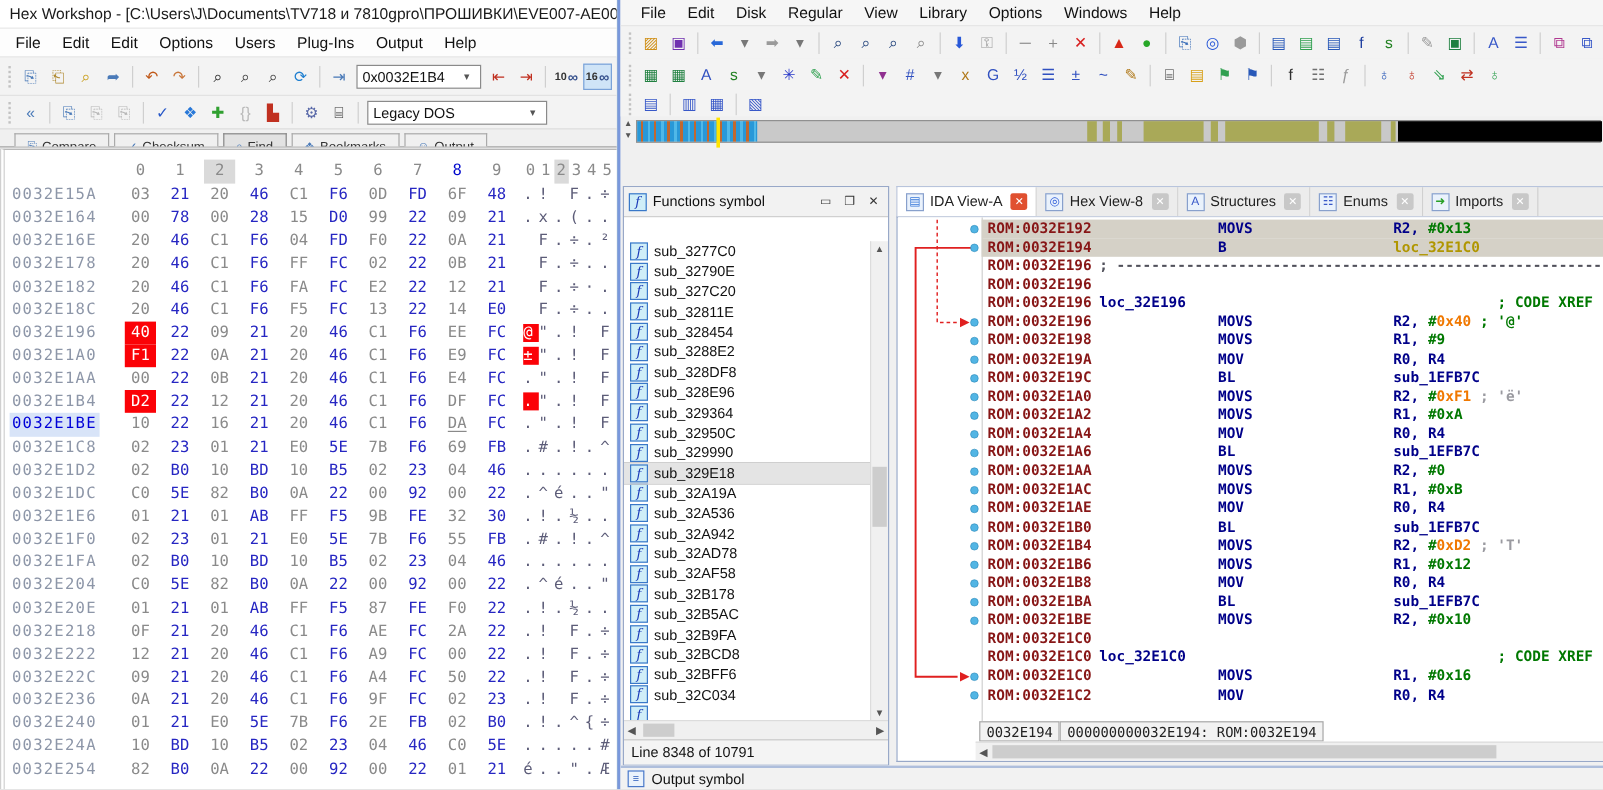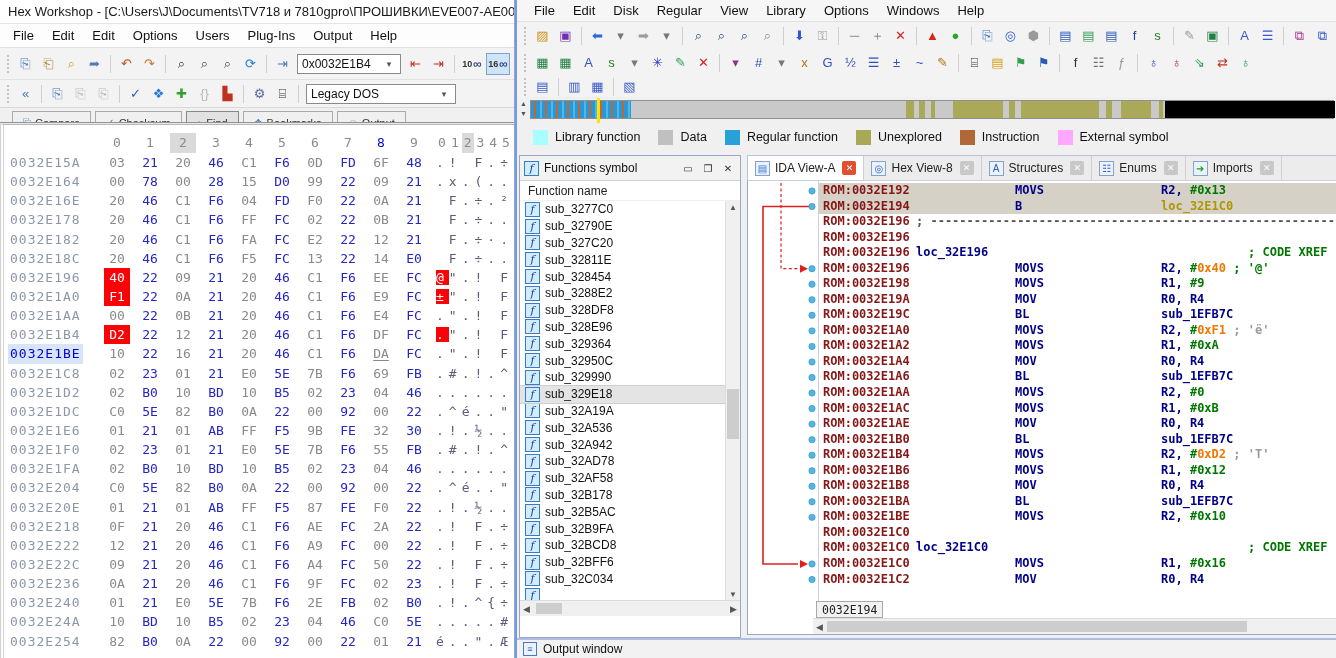--- a/index.html
+++ b/index.html
@@ -395,45 +395,30 @@
           <div class="bseg bpatch" style="left: 478px; width: 6px;"></div>
           <div class="bseg bpatch" style="left: 490px; width: 78px;"></div>
           <div class="bseg bpatch" style="left: 575px; width: 6px;"></div>
           <div class="bseg bpatch" style="left: 590px; width: 30px;"></div>
           <div class="bseg bpatch" style="left: 628px; width: 4px;"></div>
           <div class="bseg" id="band-black" style="left: 634px; width: 170px;"></div>
           <div id="band-marker" style="left: 66px;"></div>
         </div>
     </div>
 
-    <div id="legend">
-        <span class="lgsw" style="background: rgb(168, 255, 255);"></span>
-        <span class="lgtx">Library function</span>
-        <span class="lgsw" style="background: rgb(192, 192, 192);"></span>
-        <span class="lgtx">Data</span>
-        <span class="lgsw" style="background: rgb(40, 160, 216);"></span>
-        <span class="lgtx">Regular function</span>
-        <span class="lgsw" style="background: rgb(168, 168, 85);"></span>
-        <span class="lgtx">Unexplored</span>
-        <span class="lgsw" style="background: rgb(176, 104, 56);"></span>
-        <span class="lgtx">Instruction</span>
-        <span class="lgsw" style="background: rgb(255, 168, 255);"></span>
-        <span class="lgtx">External symbol</span>
-      </div>
 
     <div id="fwin">
       <div id="fwin-title">
         <span class="fico">f</span>
         <span>Functions symbol</span>
         <span style="margin-left:auto"></span>
         <span class="wbtn">▭</span>
         <span class="wbtn">❐</span>
         <span class="wbtn">✕</span>
       </div>
-      <div id="fw-colhead">Function name</div>
       <div id="fw-list">
           <div class="fitem">
             <span class="fico">f</span>
             <span>sub_3277C0</span>
           </div>
           <div class="fitem">
             <span class="fico">f</span>
             <span>sub_32790E</span>
           </div>
           <div class="fitem">
@@ -527,20 +512,21 @@
       <div class="vscroll">
         <div class="sarr" style="top:2px">▲</div>
         <div class="vthumb" style="top:188px;height:50px"></div>
         <div class="sarr" style="bottom:2px">▼</div>
       </div>
       <div class="hscroll" style="bottom:21px;width:100%">
         <span style="position:absolute;left:3px;top:3px">◀</span>
         <div class="hthumb" style="left:16px;width:26px"></div>
         <span style="position:absolute;right:3px;top:3px">▶</span>
       </div>
+      <div id="fw-status">Line 8348 of 10791</div>
     </div>
 
     <div id="vtabs">
         <span class="vtab act">
           <span class="vtico" style="color: rgb(58, 122, 216);">▤</span>
           <span>IDA View-A</span>
           <span class="vtclose">✕</span>
         </span>
         <span class="vtab">
           <span class="vtico" style="color: rgb(40, 88, 216);">◎</span>
@@ -616,25 +602,26 @@
           <div class="dl" style="top: 295.26px;"><span class="da">ROM:0032E1B8</span><span class="dm">MOV</span><span class="dop"><span class="b">R0, R4</span></span></div>
           <div class="dl" style="top: 310.8px;"><span class="da">ROM:0032E1BA</span><span class="dm">BL</span><span class="dop"><span class="b">sub_1EFB7C</span></span></div>
           <div class="dl" style="top: 326.34px;"><span class="da">ROM:0032E1BE</span><span class="dm">MOVS</span><span class="dop"><span class="b">R2, </span><span class="g">#0x10</span></span></div>
           <div class="dl" style="top: 341.88px;"><span class="da">ROM:0032E1C0</span></div>
           <div class="dl" style="top: 357.42px;"><span class="da">ROM:0032E1C0</span><span class="dlbl">loc_32E1C0</span><span class="dx">; CODE XREF</span></div>
           <div class="dl" style="top: 372.96px;"><span class="da">ROM:0032E1C0</span><span class="dm">MOVS</span><span class="dop"><span class="b">R1, </span><span class="g">#0x16</span></span></div>
           <div class="dl" style="top: 388.5px;"><span class="da">ROM:0032E1C2</span><span class="dm">MOV</span><span class="dop"><span class="b">R0, R4</span></span></div>
         </div>
       <div id="dstatus">
         <span class="dcell">0032E194</span>
+        <span class="dcell">000000000032E194: ROM:0032E194</span>
       </div>
       <div class="hscroll" style="bottom:0;left:65px;right:0;width:auto">
         <span style="position:absolute;left:3px;top:3px">◀</span>
         <div class="hthumb" style="left:14px;right:90px"></div>
       </div>
     </div>
 
     <div id="outbar">
       <span class="oico">≡</span>
-      <span class="olbl">Output window</span>
+      <span class="olbl">Output symbol</span>
     </div>
   </div>
 </div>
 
 </body></html>

